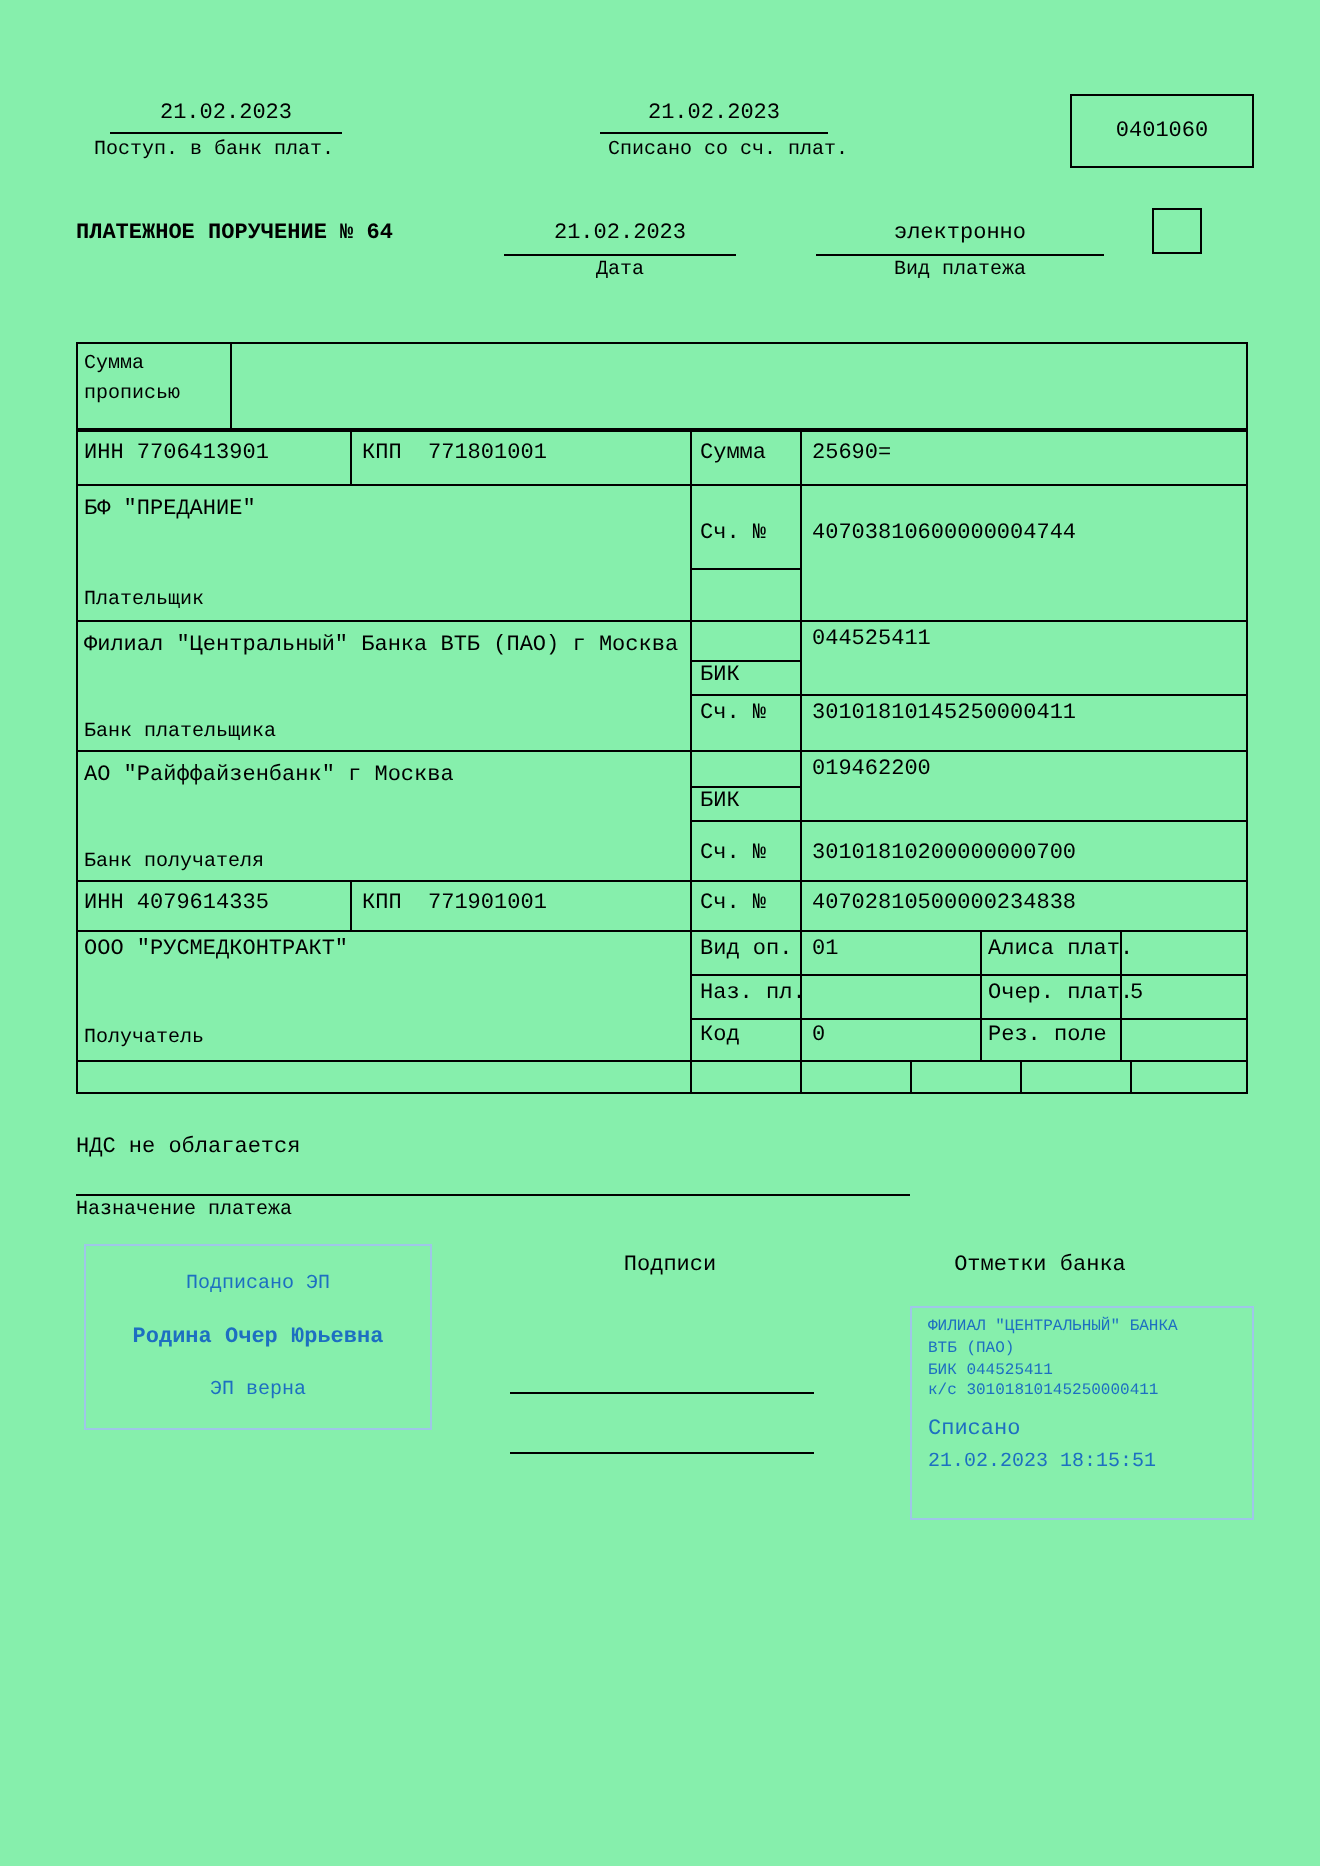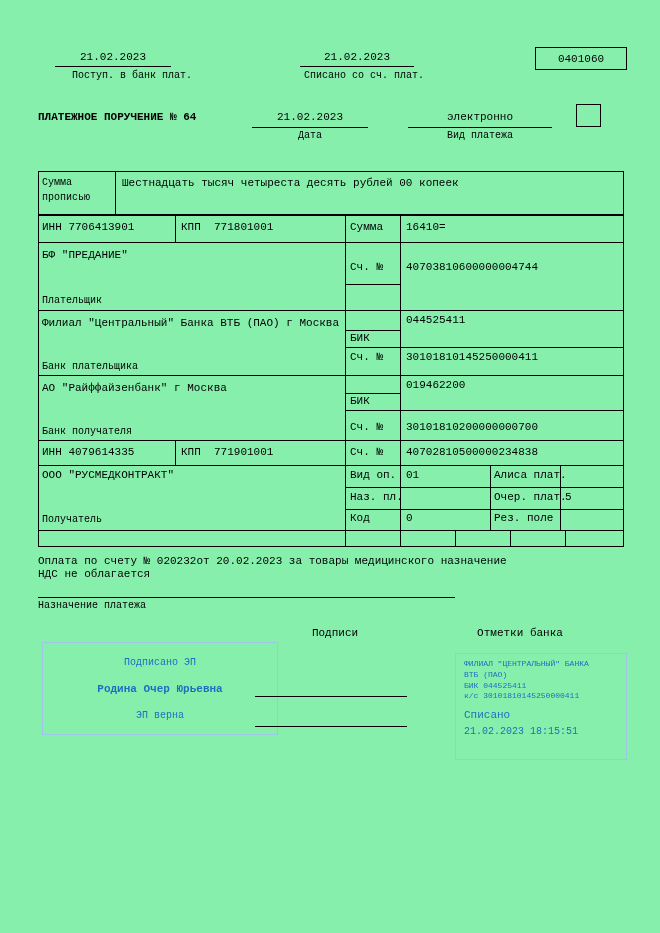--- a/index.html
+++ b/index.html
@@ -24,43 +24,42 @@
   .bankstamp .status { font-size:11px; margin-top:6px; }
   .bankstamp .dt { font-size:10px; margin-top:2px; }
 </style>
 </head>
 <body>
 
 <div class="page">
 
   <div class="t center" style="left:55px;top:51px;width:116px">21.02.2023</div>
   <div class="hl" style="left:55px;top:66px;width:116px"></div>
-  <div class="t s10" style="left:72px;top:70px">Поступ. в банк плат.</div>
+  <div class="t s10" style="left:47px;top:70px">Поступ. в банк плат.</div>
 
   <div class="t center" style="left:300px;top:51px;width:114px">21.02.2023</div>
   <div class="hl" style="left:300px;top:66px;width:114px"></div>
   <div class="t s10" style="left:304px;top:70px">Списано со сч. плат.</div>
 
-  <div class="bx flexc" style="left:535px;top:47px;width:92px;height:23px">
+  <div class="bx flexc" style="left:535px;top:47px;width:92px;height:37px">
     <span style="font-size:11px">0401060</span>
   </div>
 
   <div class="t b" style="left:38px;top:111px">ПЛАТЕЖНОЕ ПОРУЧЕНИЕ № 64</div>
   <div class="t center" style="left:252px;top:111px;width:116px">21.02.2023</div>
   <div class="hl" style="left:252px;top:127px;width:116px"></div>
   <div class="t s10 center" style="left:252px;top:130px;width:116px">Дата</div>
   <div class="t center" style="left:408px;top:111px;width:144px">электронно</div>
   <div class="hl" style="left:408px;top:127px;width:144px"></div>
   <div class="t s10 center" style="left:408px;top:130px;width:144px">Вид платежа</div>
   <div class="bx" style="left:576px;top:104px;width:25px;height:23px"></div>
 
   <div class="bx" style="left:38px;top:171px;width:586px;height:44px"></div>
   <div class="vl" style="left:115px;top:171px;height:44px"></div>
   <div class="t s10 wrap" style="left:42px;top:176px;width:64px;line-height:1.45">Сумма прописью</div>
-  <div class="t" style="left:122px;top:177px">Шестнадцать тысяч четыреста десять рублей 00 копеек</div>
 
   <div class="bx" style="left:38px;top:215px;width:586px;height:332px"></div>
 
   <div class="hl" style="left:38px;top:242px;width:586px"></div>
   <div class="hl" style="left:38px;top:310px;width:586px"></div>
   <div class="hl" style="left:38px;top:375px;width:586px"></div>
   <div class="hl" style="left:38px;top:440px;width:586px"></div>
   <div class="hl" style="left:38px;top:465px;width:586px"></div>
   <div class="hl" style="left:38px;top:530px;width:586px"></div>
   <div class="hl" style="left:345px;top:284px;width:55px"></div>
@@ -77,21 +76,21 @@
   <div class="vl" style="left:175px;top:440px;height:25px"></div>
   <div class="vl" style="left:490px;top:465px;height:65px"></div>
   <div class="vl" style="left:560px;top:465px;height:65px"></div>
   <div class="vl" style="left:455px;top:530px;height:17px"></div>
   <div class="vl" style="left:510px;top:530px;height:17px"></div>
   <div class="vl" style="left:565px;top:530px;height:17px"></div>
 
   <div class="t" style="left:42px;top:221px">ИНН 7706413901</div>
   <div class="t" style="left:181px;top:221px">КПП  771801001</div>
   <div class="t" style="left:350px;top:221px">Сумма</div>
-  <div class="t" style="left:406px;top:221px">16410=</div>
+  <div class="t" style="left:406px;top:221px">25690=</div>
 
   <div class="t" style="left:42px;top:249px">БФ "ПРЕДАНИЕ"</div>
   <div class="t" style="left:350px;top:261px">Сч. №</div>
   <div class="t" style="left:406px;top:261px">40703810600000004744</div>
   <div class="t s10" style="left:42px;top:295px">Плательщик</div>
 
   <div class="t" style="left:42px;top:317px">Филиал "Центральный" Банка ВТБ (ПАО) г Москва</div>
   <div class="t" style="left:406px;top:314px">044525411</div>
   <div class="t" style="left:350px;top:332px">БИК</div>
   <div class="t" style="left:350px;top:351px">Сч. №</div>
@@ -115,29 +114,28 @@
   <div class="t" style="left:406px;top:469px">01</div>
   <div class="t" style="left:494px;top:469px">Алиса плат.</div>
   <div class="t" style="left:350px;top:491px">Наз. пл.</div>
   <div class="t" style="left:494px;top:491px">Очер. плат.</div>
   <div class="t" style="left:565px;top:491px">5</div>
   <div class="t" style="left:350px;top:512px">Код</div>
   <div class="t" style="left:406px;top:512px">0</div>
   <div class="t" style="left:494px;top:512px">Рез. поле</div>
   <div class="t s10" style="left:42px;top:514px">Получатель</div>
 
-  <div class="t" style="left:38px;top:555px">Оплата по счету № 020232от 20.02.2023 за товары медицинского назначение</div>
   <div class="t" style="left:38px;top:568px">НДС не облагается</div>
   <div class="hl" style="left:38px;top:597px;width:417px"></div>
   <div class="t s10" style="left:38px;top:600px">Назначение платежа</div>
 
   <div class="t center" style="left:255px;top:627px;width:160px">Подписи</div>
   <div class="t center" style="left:450px;top:627px;width:140px">Отметки банка</div>
 
-  <div class="stamp sig" style="left:42px;top:642px;width:236px;height:93px">
+  <div class="stamp sig" style="left:42px;top:622px;width:174px;height:93px">
     <div class="ln s10">Подписано ЭП</div>
     <div class="ln b" style="font-size:11px">Родина Очер Юрьевна</div>
     <div class="ln s10">ЭП верна</div>
   </div>
 
   <div class="hl" style="left:255px;top:696px;width:152px"></div>
   <div class="hl" style="left:255px;top:726px;width:152px"></div>
 
   <div class="stamp bankstamp" style="left:455px;top:653px;width:172px;height:107px">
     <div class="ln">ФИЛИАЛ "ЦЕНТРАЛЬНЫЙ" БАНКА</div>

